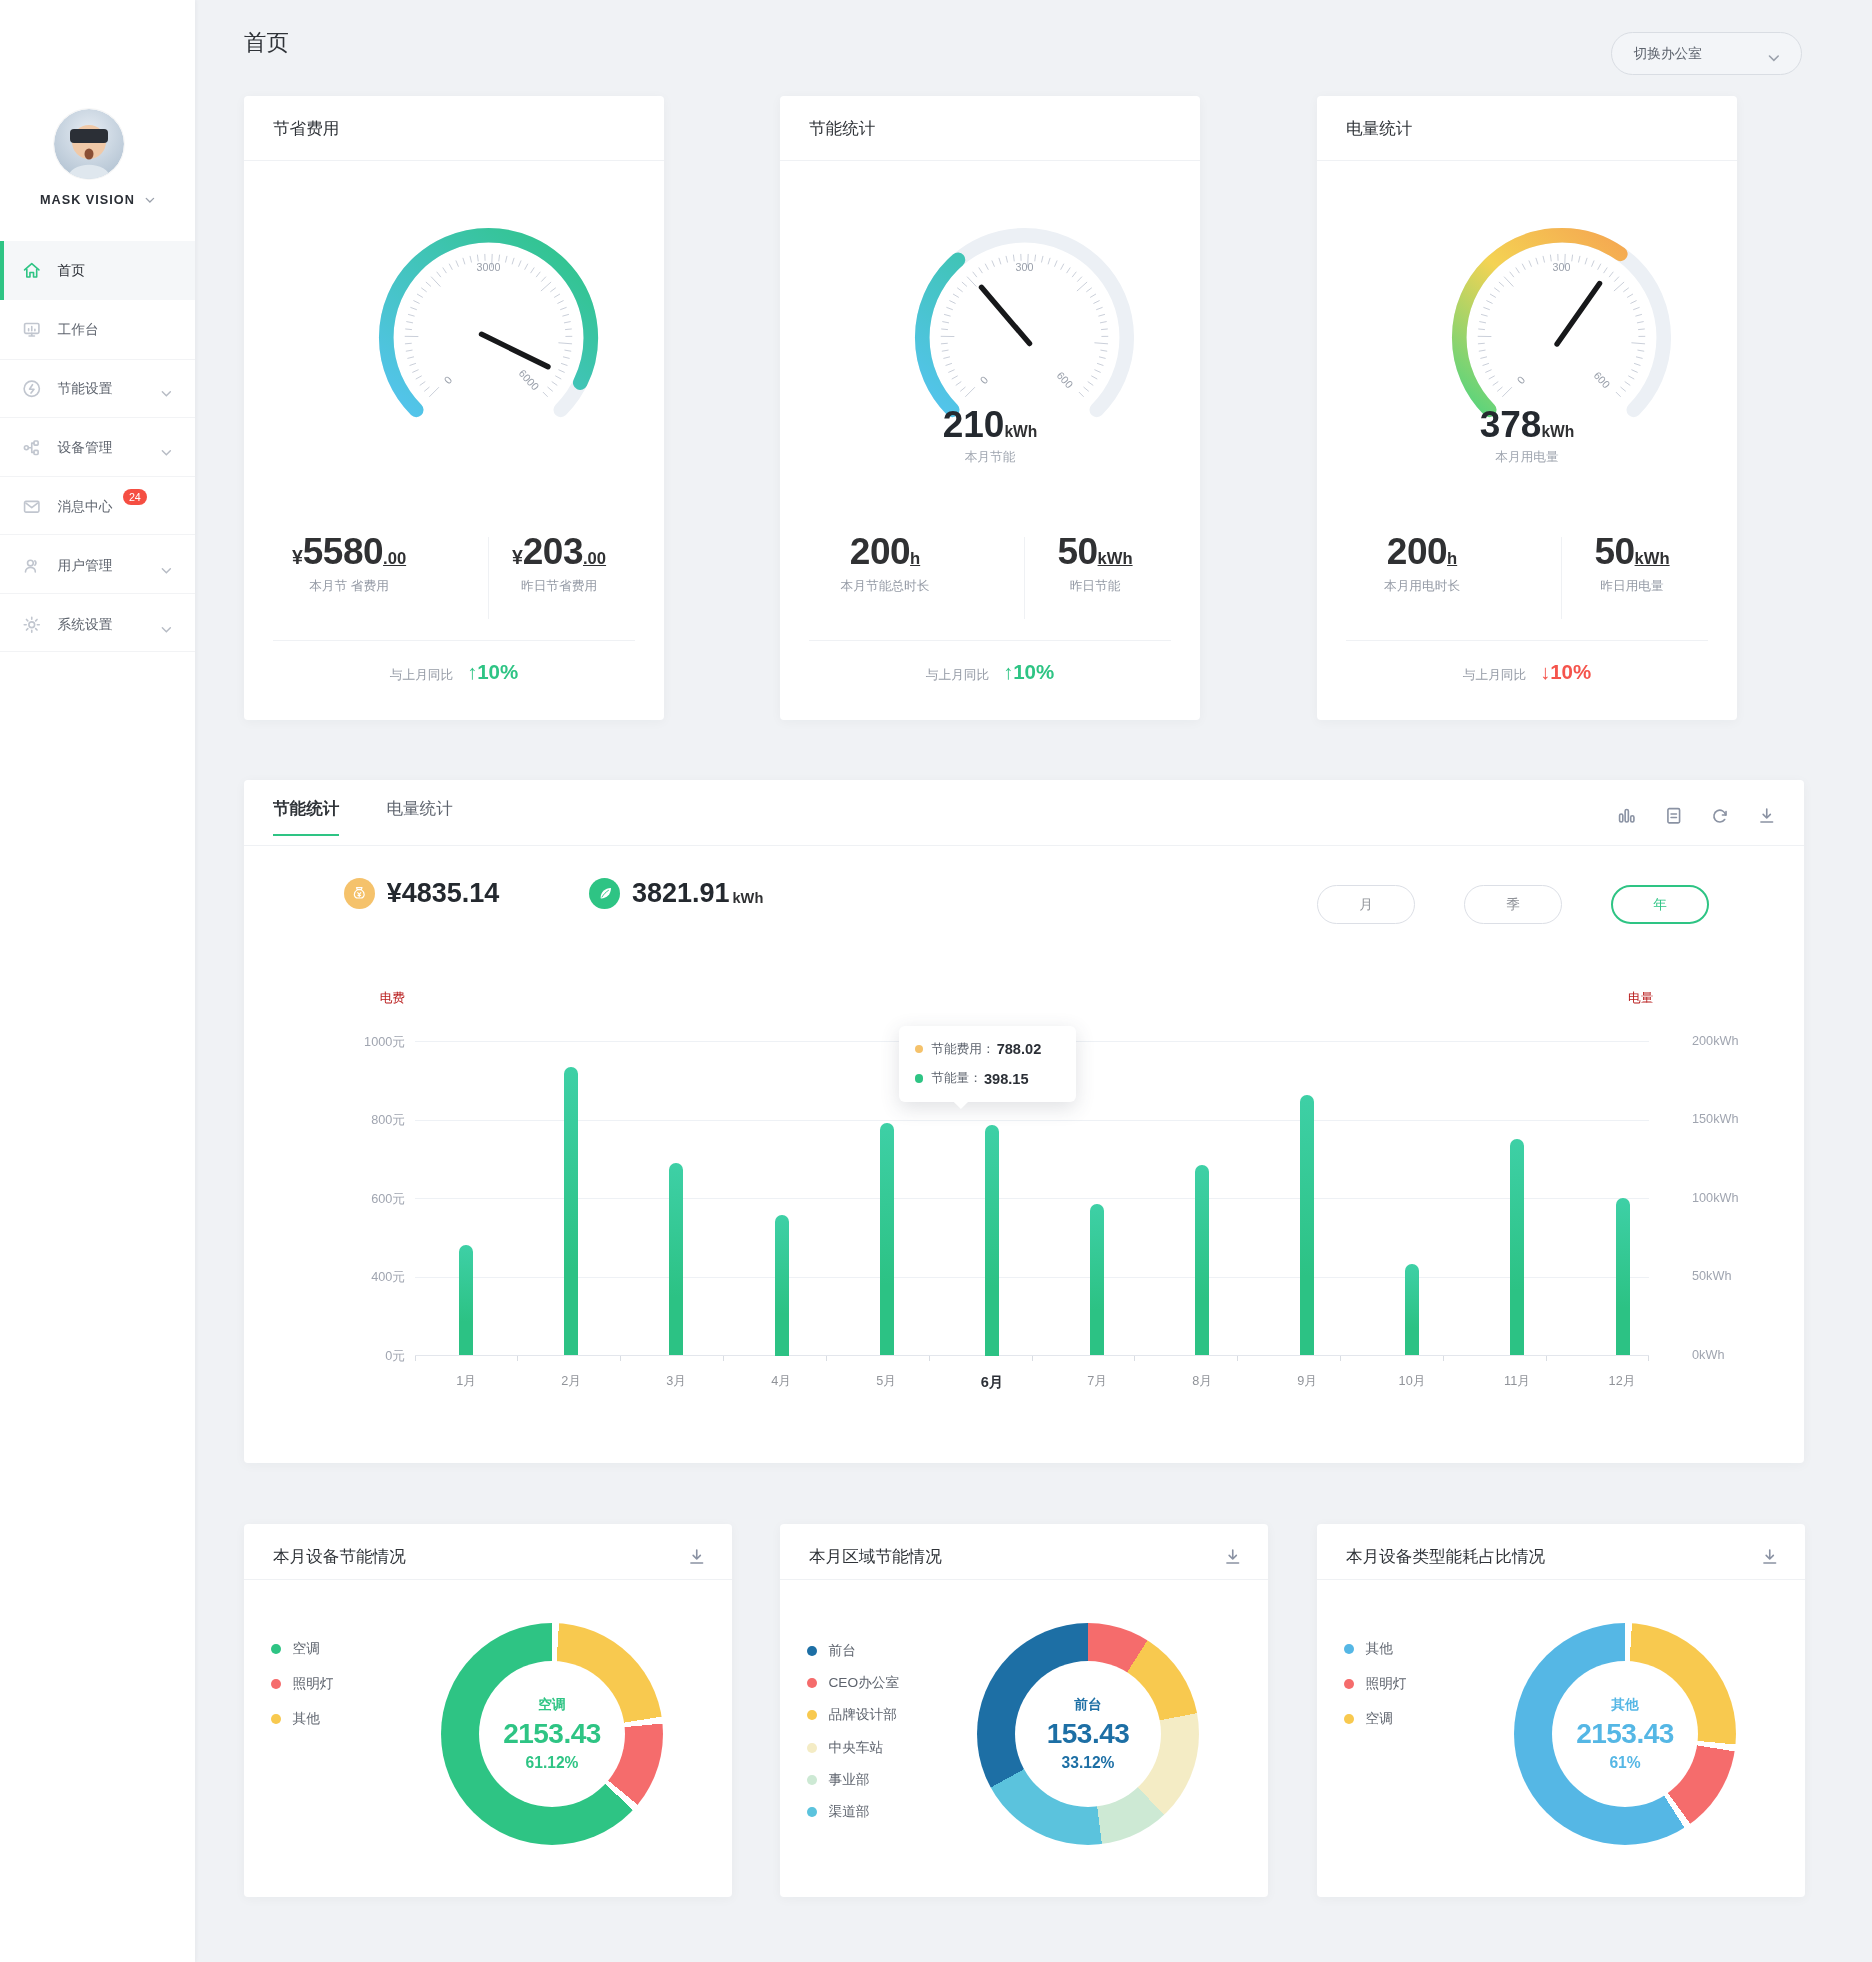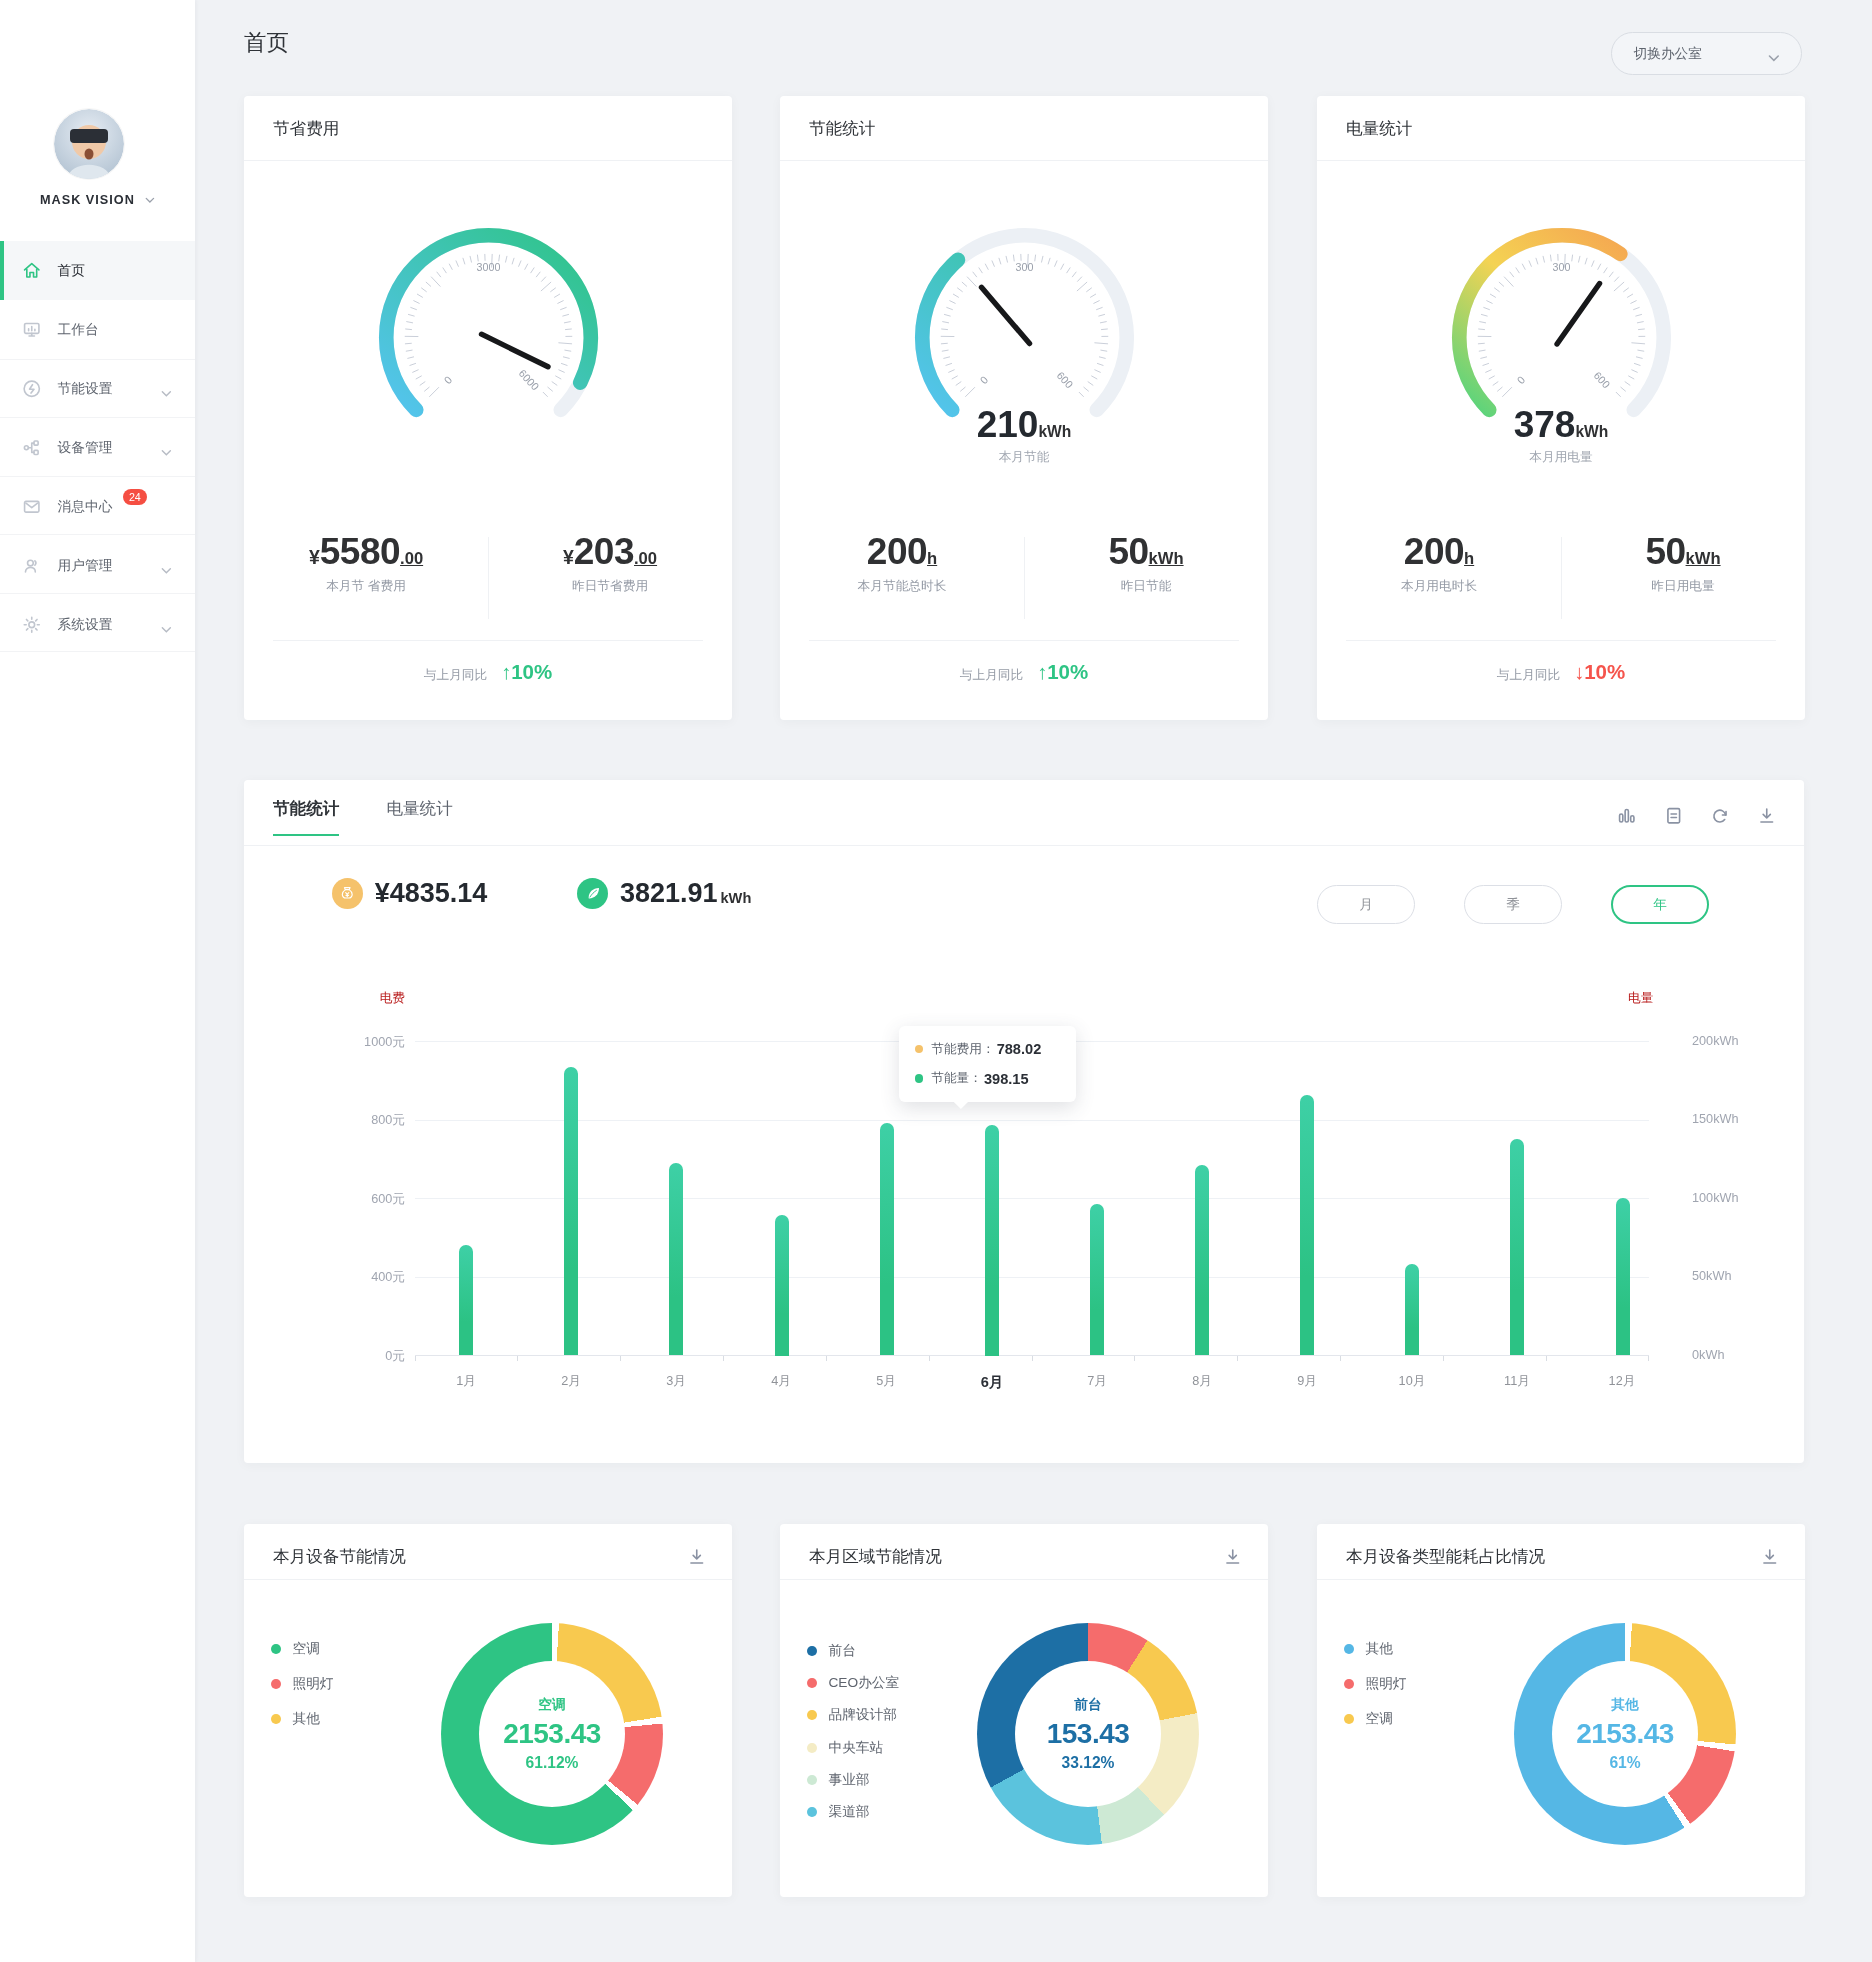--- a/index.html
+++ b/index.html
@@ -33,21 +33,21 @@
   .page-title { position:absolute; left:244px; top:27px; font-size:22.4px; font-weight:500; color:#2F3338; }
   .office-btn { position:absolute; left:1611px; top:32px; width:191px; height:43px; border:1px solid #D9DDE3; border-radius:21.5px; background:#F3F5F8; display:flex; align-items:center; justify-content:space-between; padding:0 21.5px; cursor:pointer; }
   .office-btn .ob-lb { font-size:13.7px; color:#5E646E; }
   .office-btn .ob-ch { width:11.7px; height:8.8px; color:#9aa0ab; }
 
   
   .card { position:absolute; background:#fff; border-radius:3.9px; box-shadow:0 2px 11.7px rgba(31,45,61,.04); }
   .card-title { position:absolute; left:29px; top:21.5px; font-size:16.6px; font-weight:500; color:#2F3338; }
   .hdiv { position:absolute; left:0; right:0; height:1px; background:#EFF1F4; }
 
-  .gauge-card { width:488px; height:624px; top:96px; }
+  .gauge-card { width:420px; height:624px; top:96px; }
   .gauge-svg { position:absolute; left:98px; top:115px; }
   .gcenter { position:absolute; left:0; right:0; top:308px; text-align:center; }
   .gcenter .gval { font-size:37px; font-weight:600; color:#24292F; }
   .gcenter .gunit { font-size:15.6px; font-weight:600; color:#303133; }
   .glab { position:absolute; left:0; right:0; top:353px; text-align:center; font-size:12.7px; color:#9FA5AF; }
   .gstats { position:absolute; left:0; right:0; top:435px; display:flex; }
   .gstat { width:50%; text-align:center; }
   .gstat .prefix { font-size:19.5px; font-weight:600; }
   .gstat .num { font-size:37px; font-weight:600; letter-spacing:-0.5px; }
   .gstat .suffix { font-size:16.6px; font-weight:600;text-decoration:underline; }
@@ -62,21 +62,21 @@
 
   
   .energy-card { left:244px; top:780px; width:1560px; height:683px; }
   .tabs { position:absolute; left:29px; top:17.6px; display:flex; gap:47px; }
   .tab { font-size:16.6px; color:#5E646E; padding-bottom:14.6px; border-bottom:2.9px solid transparent; cursor:pointer; }
   .tab.active { color:#2F3338; font-weight:600; border-bottom-color:#2EC484; }
   .tabs-div { top:65px; }
   .toolbar { position:absolute; right:27px; top:25px; display:flex; gap:25px; }
   .tbi { width:21.5px; height:21.5px; color:#8A92A3; cursor:pointer; }
   .tbi svg { width:21.5px; height:21.5px; }
-  .totals { position:absolute; left:88px; top:98px; display:flex; align-items:center; gap:90px; }
+  .totals { position:absolute; left:100px; top:98px; display:flex; align-items:center; gap:90px; }
   .total { display:flex; align-items:center; }
   .tico { width:31px; height:31px; border-radius:50%; display:flex; align-items:center; justify-content:center; margin-right:11.7px; }
   .tico svg { width:18.5px; height:18.5px; }
   .tval { font-size:27px; font-weight:600; color:#24292F; }
   .tunit { font-size:14.6px; font-weight:600; color:#303133; margin-left:2.9px; align-self:flex-end; padding-bottom:2.9px; }
   .periods { position:absolute; left:1073px; top:105px; display:flex; gap:49px; }
   .pbtn { width:98px; height:39px; border-radius:19.5px; border:1px solid #DCDFE6; background:#fff; font-size:13.7px; color:#909399; display:flex; align-items:center; justify-content:center; cursor:pointer; }
   .pbtn.active { border:2px solid #2EC484; color:#2EC484; }
   #chart { position:absolute; inset:0; }
   .gline { position:absolute; height:1px; background:#EEF1F5; }

